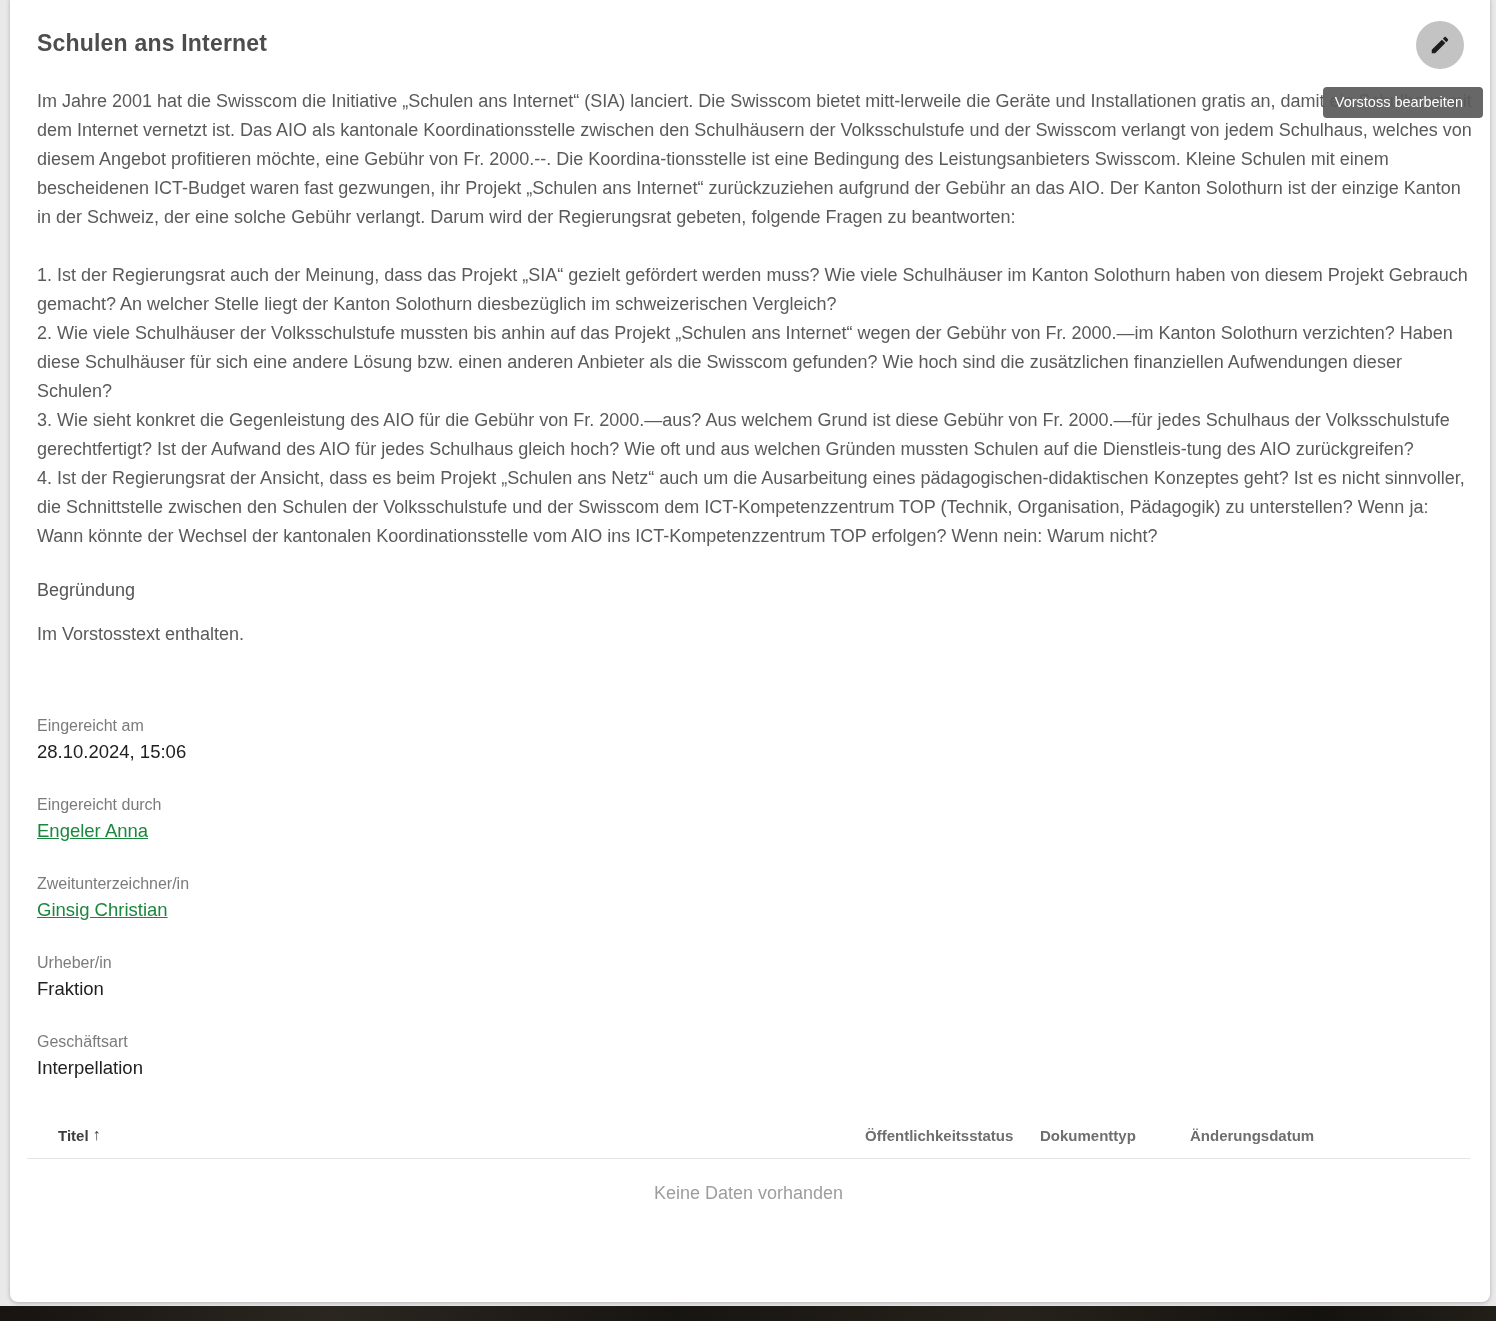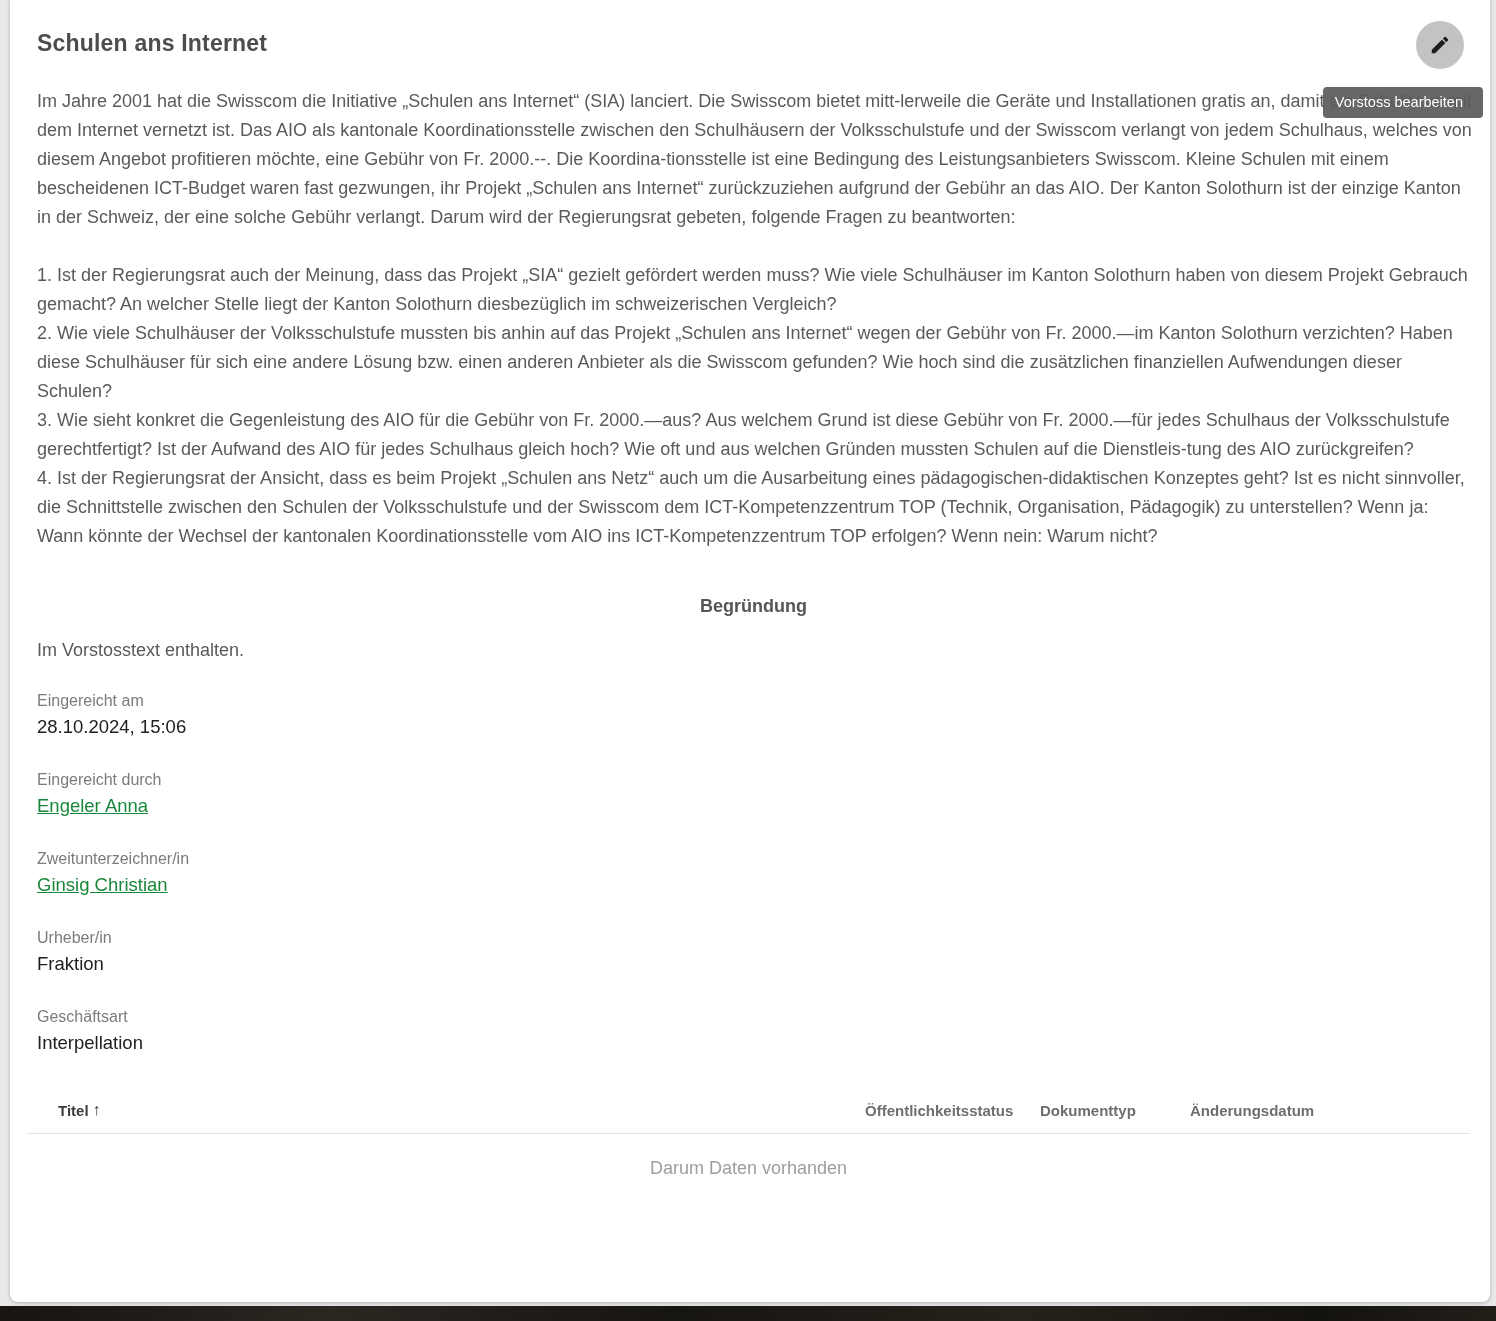--- a/index.html
+++ b/index.html
@@ -59,32 +59,31 @@
     line-height: 29px;
     color: #5a5a5a;
     margin-left: 10px;
     width: 1440px;
   }
   .body-text p { margin: 0; }
   .gap-line { height: 29px; }
 
   .section-heading {
     font-size: 18px;
-    font-weight: bold;
+    font-weight: normal;
     color: #555555;
-    margin: 45px 0 0 10px;
-    text-align: center;
+    margin: 29px 0 0 10px;
   }
   .section-text {
     font-size: 18px;
     color: #5a5a5a;
     margin: 23px 0 0 10px;
   }
 
-  .fields { margin: 31px 0 0 10px; }
+  .fields { margin: 72px 0 0 10px; }
   .field { margin-bottom: 33px; }
   .field-label {
     font-size: 16px;
     color: #7b7b7b;
     margin-bottom: 6px;
   }
   .field-value {
     font-size: 18.5px;
     color: #212121;
   }
@@ -187,19 +186,19 @@
       <div class="doc-table-header">
         <div class="th th-sorted">
           <span>Titel</span>
           <span class="sort-arrow">↑</span>
         </div>
         <div class="th">Öffentlichkeitsstatus</div>
         <div class="th">Dokumenttyp</div>
         <div class="th">Änderungsdatum</div>
       </div>
       <div class="doc-table-divider"></div>
-      <div class="doc-table-empty">Darum Daten vorhanden</div>
+      <div class="doc-table-empty">Keine Daten vorhanden</div>
     </div>
 
   </div>
 
   <div class="desktop-strip"></div>
 </div>
 
 </body></html>

